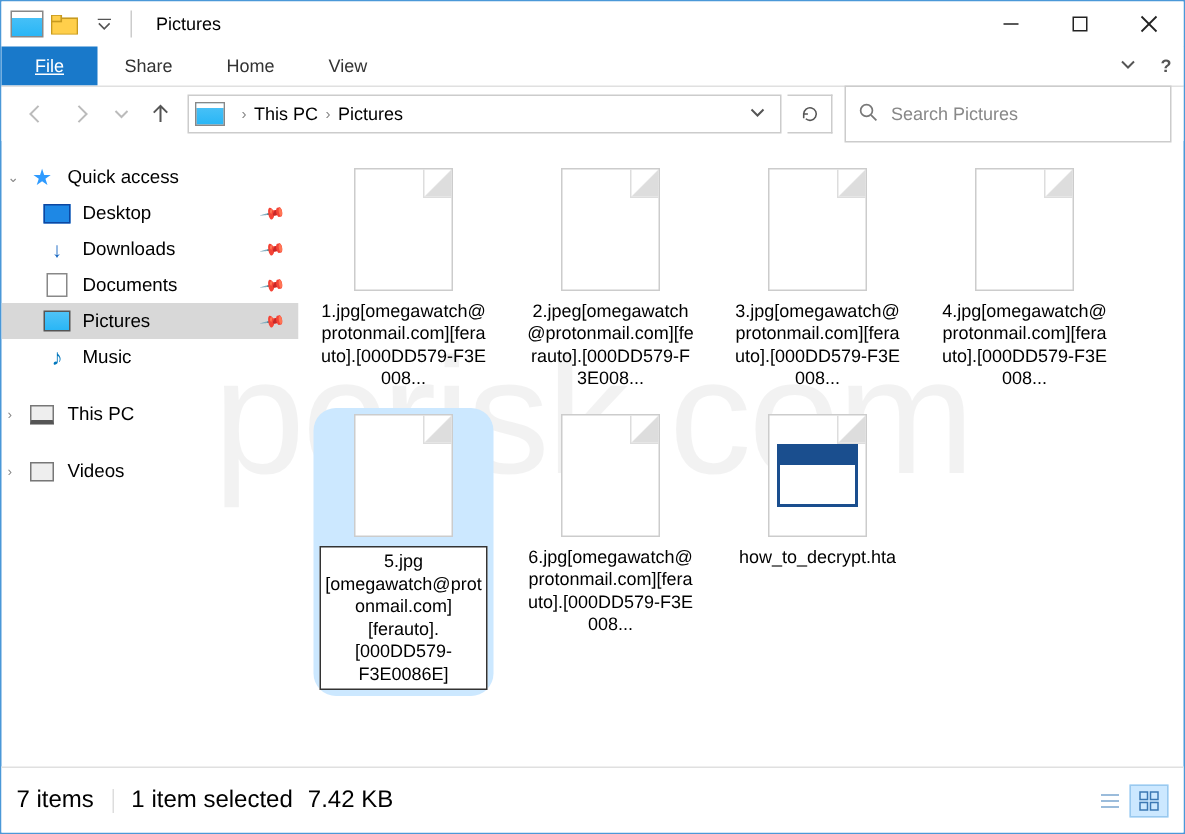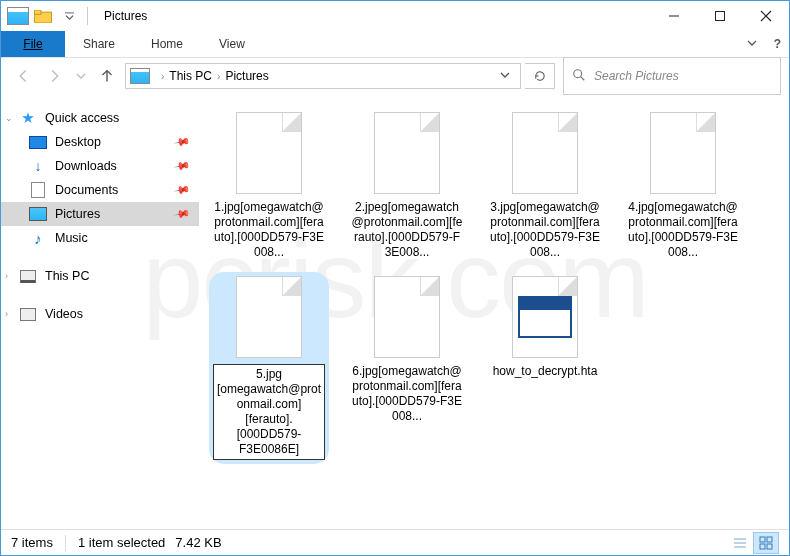--- a/index.html
+++ b/index.html
@@ -15,39 +15,39 @@
 .app-icon::before { content:''; position:absolute; top:0;left:0;right:0;height:4px; background:#fff; }
 .qat-btn { width: 24px; height: 24px; display: flex; align-items: center; justify-content: center; color: #444; font-size: 12px; }
 .titlebar-sep { width: 1px; height: 18px; background: #ccc; margin: 0 4px; }
 .title-text { font-size: 12px; color: #000; margin-left: 10px; }
 .titlebar-controls { position: absolute; right: 0; top: 0; display: flex; }
 .ctrl { width: 46px; height: 30px; display: flex; align-items: center; justify-content: center; font-size: 14px; color: #222; }
 .ctrl svg { width: 12px; height: 12px; }
 
 
 .ribbon { height: 26px; display: flex; align-items: stretch; position: relative; z-index: 2; background: #fff; }
-.file-tab { background: #1979ca; color: #000000; width: 64px; display: flex; align-items: center; justify-content: center; font-size: 12px; text-decoration: underline; }
+.file-tab { background: #1979ca; color: #ffffff; width: 64px; display: flex; align-items: center; justify-content: center; font-size: 12px; text-decoration: underline; }
 .tab { padding: 0 18px; display: flex; align-items: center; font-size: 12px; color: #333; }
 .ribbon-right { position: absolute; right: 8px; top: 0; height: 26px; display: flex; align-items: center; gap: 16px; }
 .ribbon-right span { color: #555; font-size: 12px; }
 .help-icon { color: #1979ca; font-size: 15px; font-weight: bold; }
 
 .ribbon-divider { height: 1px; background: #e0e0e0; position: relative; z-index: 2; }
 
 
 .addr-row { height: 36px; display: flex; align-items: center; padding: 4px 8px; gap: 4px; position: relative; z-index: 2; background: #fff; }
 .nav-btn { width: 28px; height: 28px; display: flex; align-items: center; justify-content: center; color: #777; }
 .nav-btn.disabled { color: #bbb; }
 .addr-box { flex: 1; height: 26px; border: 1px solid #ccc; display: flex; align-items: center; padding: 0 4px; font-size: 12px; }
 .addr-icon { width: 20px; height: 16px; background: linear-gradient(#4fc3f7,#29b6f6); border: 1px solid #888; margin-right: 6px; position:relative; }
 .addr-icon::before{content:'';position:absolute;top:0;left:0;right:0;height:3px;background:#fff;}
 .crumb-sep { color: #888; margin: 0 5px; font-size: 10px; }
 .addr-drop { margin-left: auto; padding: 0 6px; color: #555; }
 .refresh-btn { width: 30px; height: 26px; border: 1px solid #ccc; border-left: none; display: flex; align-items: center; justify-content: center; }
-.search-box { width: 218px; height: 38px; border: 1px solid #ccc; display: flex; align-items: center; padding: 0 8px; margin-left: 4px; color: #888; font-size: 12px; font-style: italic; }
+.search-box { width: 218px; height: 38px; border: 1px solid #ccc; display: flex; align-items: center; padding: 0 8px; margin-left: 4px; color: #888; font-size: 12px; }
 .search-box .sicon { margin-right: 8px; color: #666; }
 
 
 .body { display: flex; height: 436px; position: relative; z-index: 1; }
 
 
 .sidebar { width: 198px; padding: 12px 0 0 0; font-size: 12.5px; overflow: hidden; }
 .side-group { margin-bottom: 14px; }
 .side-item { height: 24px; display: flex; align-items: center; padding-left: 18px; gap: 8px; position: relative; }
 .side-item.sub { padding-left: 28px; }
@@ -71,21 +71,21 @@
 .file-item.selected { background: #cce8ff; border-radius: 15px; }
 .file-icon { width: 66px; height: 82px; background: #fff; border: 1px solid #ccc; position: relative; margin-bottom: 6px; }
 .file-icon::before { content:''; position: absolute; top: 0; right: 0; width: 18px; height: 18px; background: linear-gradient(135deg, transparent 48%, #ddd 52%); border-left: 1px solid #ddd; border-bottom: 1px solid #ddd; }
 .file-icon.hta { display: flex; align-items: center; justify-content: center; }
 .hta-inner { width: 54px; height: 42px; background: #fff; border: 2px solid #1a4e8e; }
 .hta-inner::before { content:''; display:block; height: 12px; background: #1a4e8e; }
 .file-label { line-height: 1.25; word-break: break-all; max-width: 118px; }
 .file-label.boxed { border: 1px solid #333; padding: 2px; background:#fff; }
 
 
-.statusbar { position: absolute; bottom: 0; left: 0; right: 0; height: 26px; background: #fff; border-top: 1px solid #e0e0e0; display: flex; align-items: center; font-size: 13px; padding: 0 10px; z-index: 2; }
+.statusbar { position: absolute; bottom: 0; left: 0; right: 0; height: 44px; background: #fff; border-top: 1px solid #e0e0e0; display: flex; align-items: center; font-size: 16px; padding: 0 10px; z-index: 2; }
 .status-sep { width: 1px; height: 16px; background: #ddd; margin: 0 12px; }
 .status-right { margin-left: auto; display: flex; gap: 0; }
 .view-btn { width: 26px; height: 22px; border: 1px solid transparent; display: flex; align-items: center; justify-content: center; }
 .view-btn.active { background: #cce8ff; border: 1px solid #99c9ef; }
 .view-btn svg { width: 14px; height: 14px; }
 </style>
 </head>
 <body>
 
 <div class="watermark">pcrisk.com</div>

